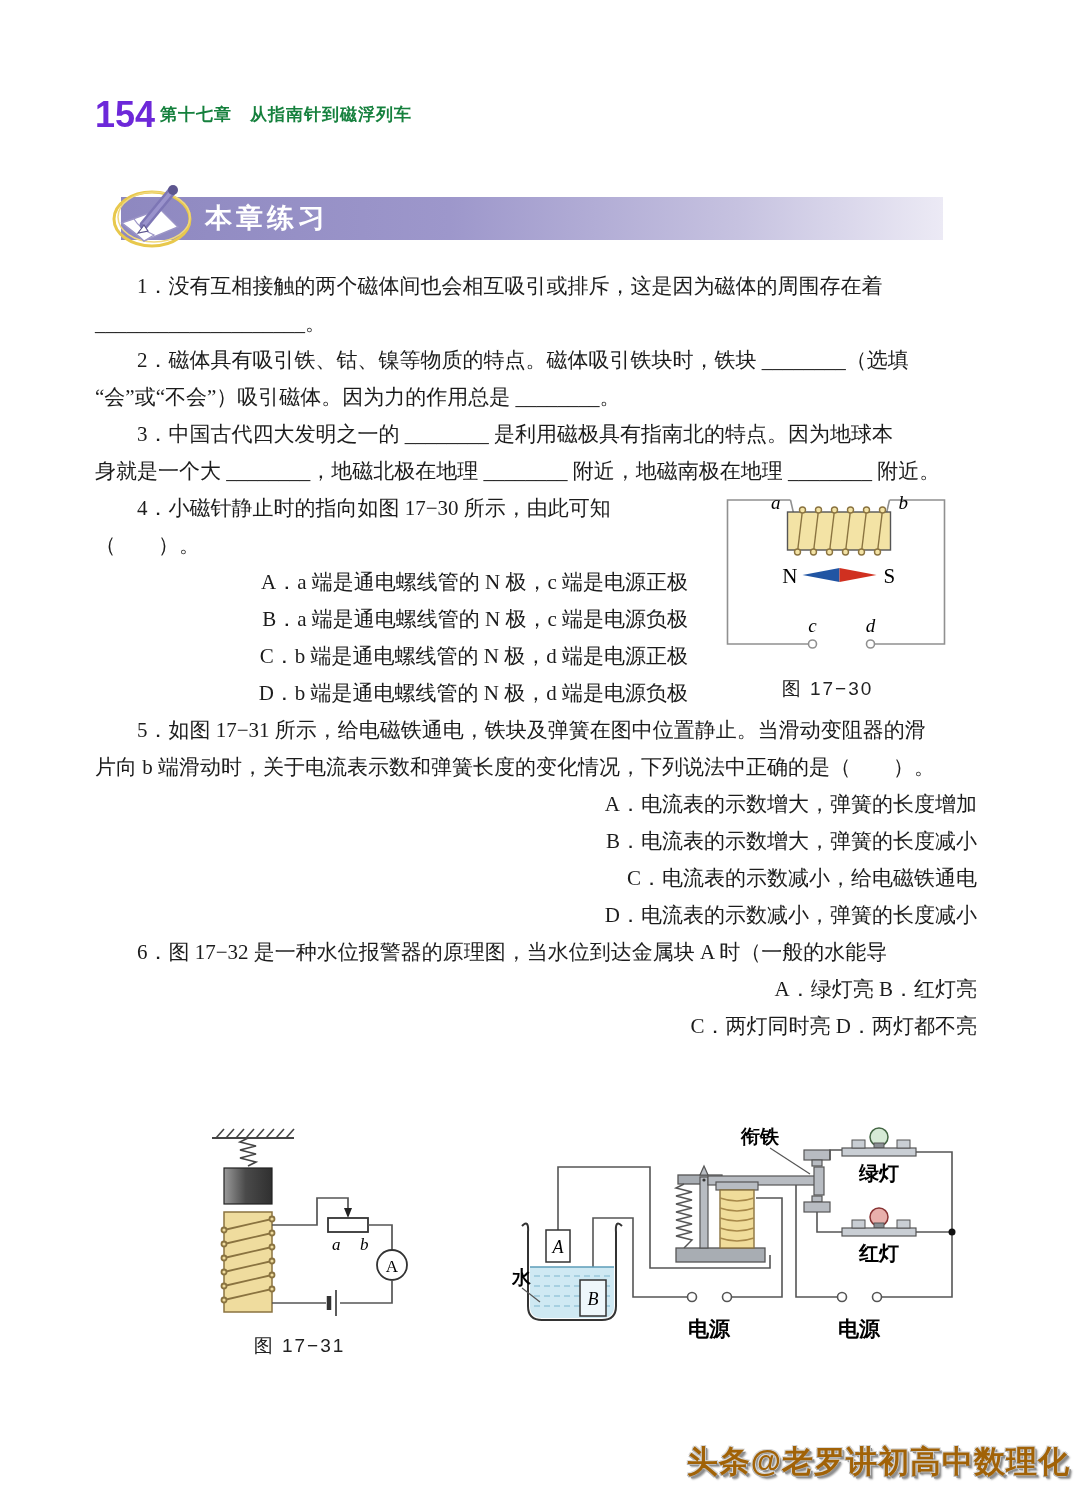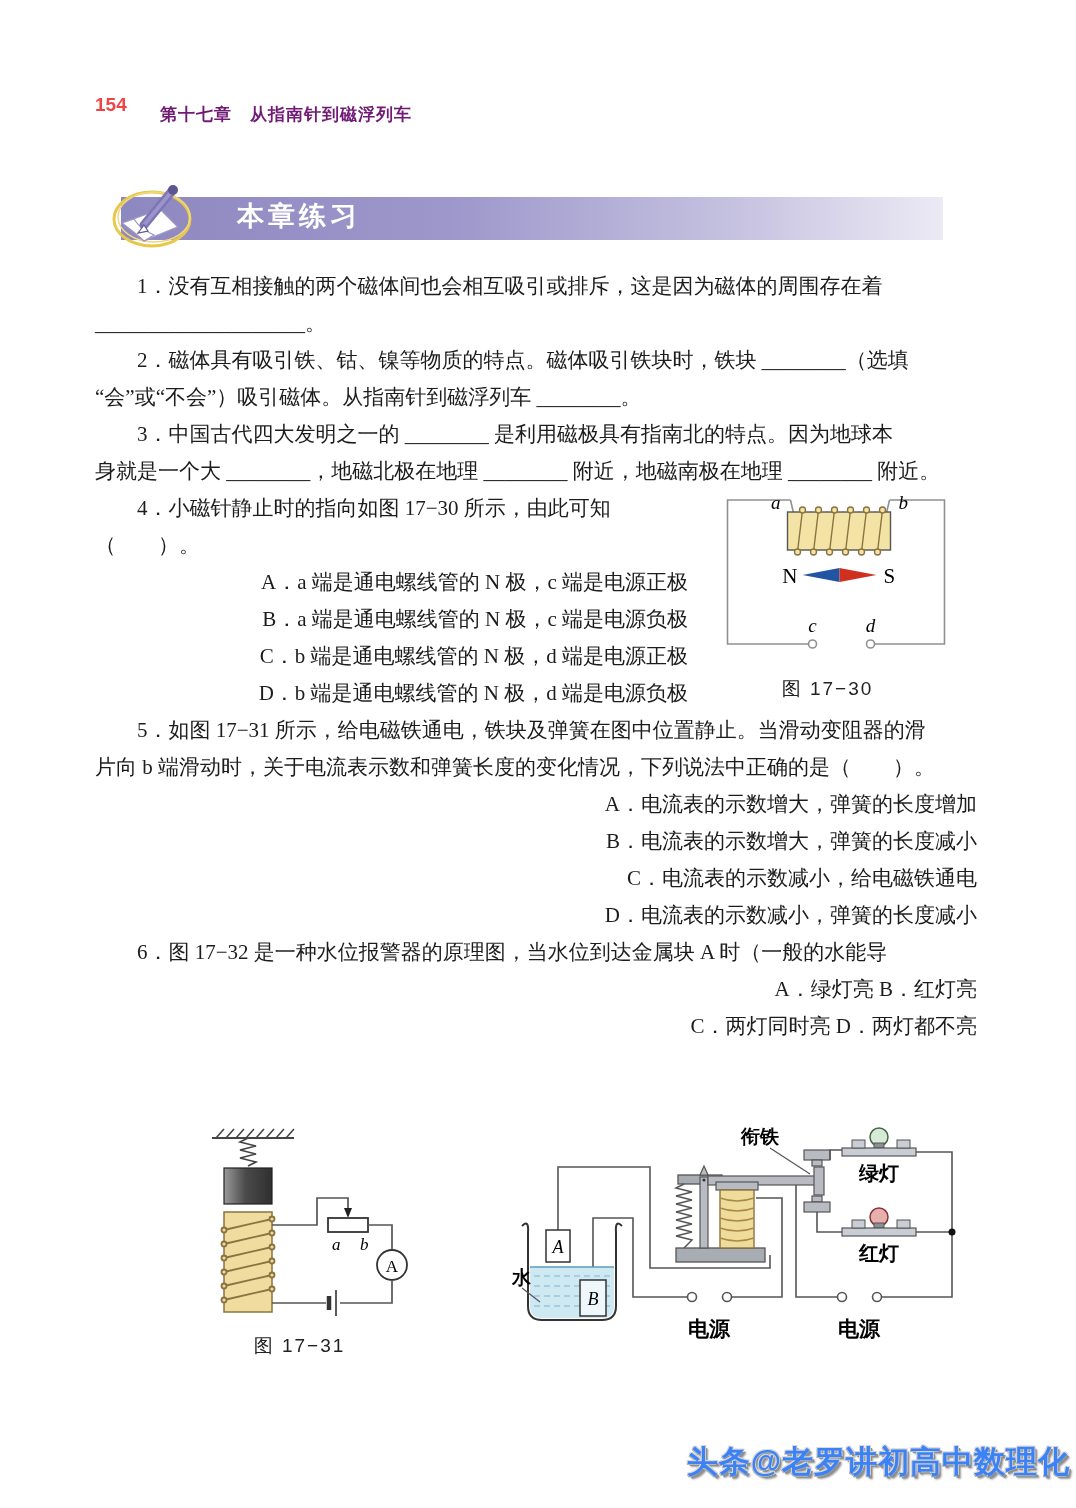--- a/index.html
+++ b/index.html
@@ -1,46 +1,46 @@
 <!DOCTYPE html>
 <html><head>
 <meta charset="utf-8">
 <style>
   html,body{margin:0;padding:0;background:#ffffff;}
   .page{position:relative;width:1076px;height:1508px;background:#ffffff;overflow:hidden;
         font-family:"Liberation Serif", serif;color:#1c1c1c;}
   
   .pg-num{position:absolute;left:95px;top:94px;font-family:"Liberation Sans",sans-serif;
-          font-size:19px;font-weight:bold;color:#ef4444;}
+          font-size:36px;font-weight:bold;color:#6d28d9;}
   .chap{position:absolute;left:160px;top:103px;font-family:"Liberation Sans",sans-serif;
-        font-size:17px;font-weight:bold;color:#701a75;letter-spacing:1px;}
+        font-size:17px;font-weight:bold;color:#15803d;letter-spacing:1px;}
   
   .banner{position:absolute;left:121px;top:197px;width:822px;height:43px;
           background:linear-gradient(90deg,#8e88c0 0%,#9d97cb 40%,#c6c2e0 75%,#eceaf5 100%);}
-  .banner-title{padding-left:116px;line-height:43px;font-size:27px;font-weight:bold;color:#ffffff;
-                letter-spacing:4px;font-family:Liberation Mono, monospace;}
+  .banner-title{padding-left:84px;line-height:43px;font-size:27px;font-weight:bold;color:#ffffff;
+                letter-spacing:4px;font-family:Liberation Serif, serif;}
   .pen-icon{position:absolute;left:110px;top:179px;width:86px;height:74px;}
   
   .content{position:absolute;left:95px;top:268px;width:882px;font-size:21px;line-height:37px;}
   .qline{white-space:nowrap;}
   .qfirst{text-indent:42px;}
   .opt{padding-left:108px;white-space:nowrap;text-align:right;}
   .tworow .col1{display:inline-block;width:340px;}
   
   .fig30{float:right;width:255px;margin:2px 22px 8px 12px;}
   .figcap{text-align:center;font-family:"Liberation Sans",sans-serif;font-weight:normal;
           font-size:19px;color:#222;margin-top:6px;letter-spacing:2px;}
   
   .fig31{position:absolute;left:182px;top:1108px;width:235px;}
   .fig32{position:absolute;left:512px;top:1112px;width:450px;}
   svg text{font-family:"Liberation Serif",serif;}
   .svglabel{font-family:"Liberation Sans",sans-serif;font-weight:bold;}
   
   .watermark{position:absolute;right:6px;top:1441px;font-family:"Liberation Sans",sans-serif;
-             font-size:31px;font-weight:bold;letter-spacing:1px;color:#3b82f6;
+             font-size:31px;font-weight:bold;letter-spacing:1px;color:#a16207;
              text-shadow:-1px -1px 0 #d9d9d9,1px -1px 0 #cfcfcf,-1px 1px 0 #b5b5b5,
                          2px 2px 0 #8f8f8f,3px 3px 2px #9a9a9a;}
 </style>
 </head>
 <body>
 
 <div class="page">
 
   <div class="pg-num">154</div>
   <div class="chap">第十七章　从指南针到磁浮列车</div>
@@ -61,21 +61,21 @@
 
   <div class="content">
 
     <div>
       <div class="qline qfirst">1．没有互相接触的两个磁体间也会相互吸引或排斥，这是因为磁体的周围存在着</div>
       <div class="qline">____________________。</div>
     </div>
 
     <div>
       <div class="qline qfirst">2．磁体具有吸引铁、钴、镍等物质的特点。磁体吸引铁块时，铁块 ________（选填</div>
-      <div class="qline">“会”或“不会”）吸引磁体。从指南针到磁浮列车 ________。</div>
+      <div class="qline">“会”或“不会”）吸引磁体。因为力的作用总是 ________。</div>
     </div>
 
     <div>
       <div class="qline qfirst">3．中国古代四大发明之一的 ________ 是利用磁极具有指南北的特点。因为地球本</div>
       <div class="qline">身就是一个大 ________，地磁北极在地理 ________ 附近，地磁南极在地理 ________ 附近。</div>
     </div>
 
     <div class="fig30">
       <svg width="255" height="160" viewBox="0 0 250 160">
 

